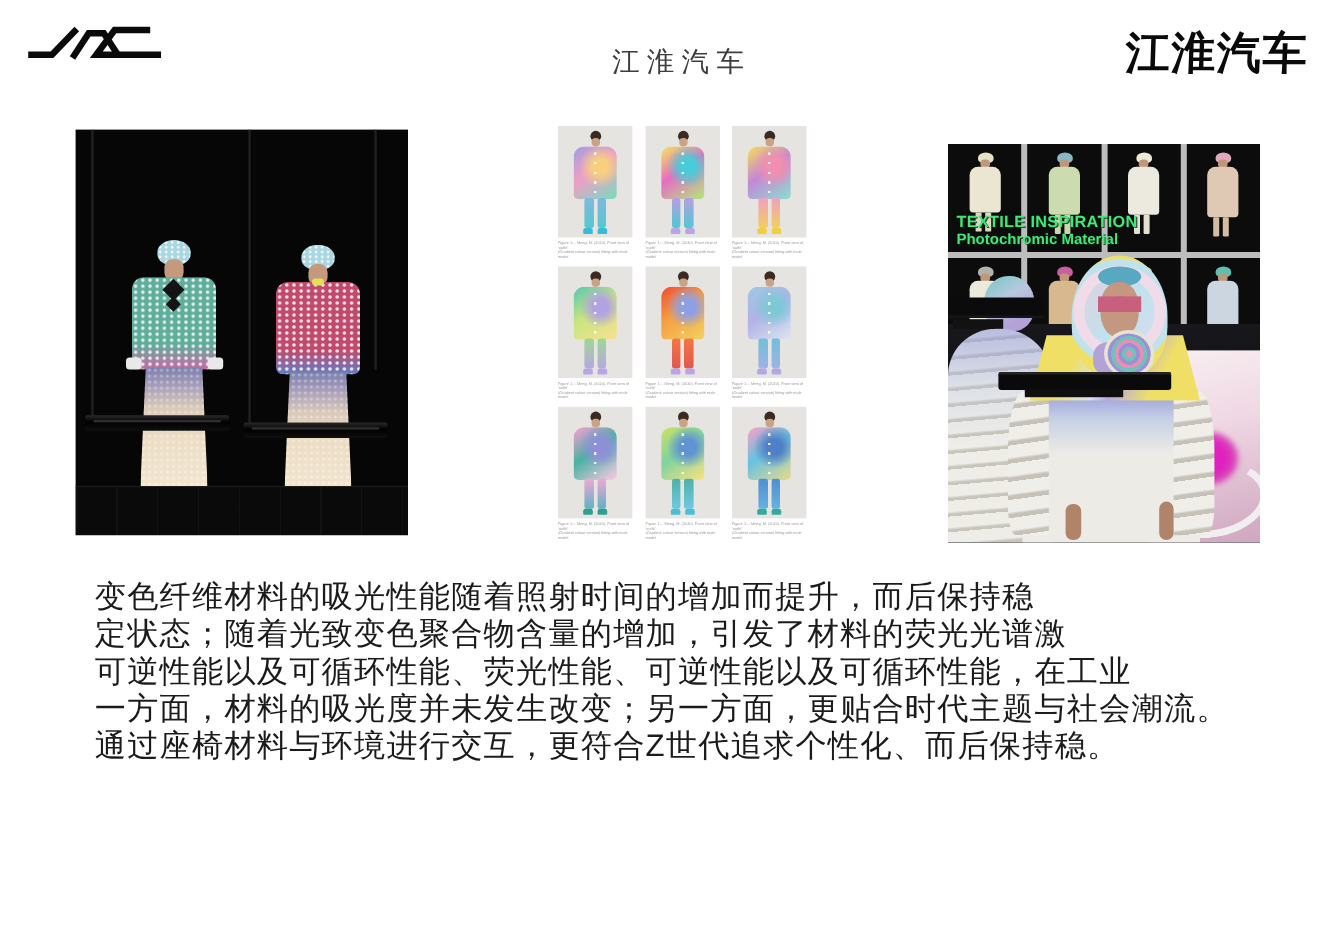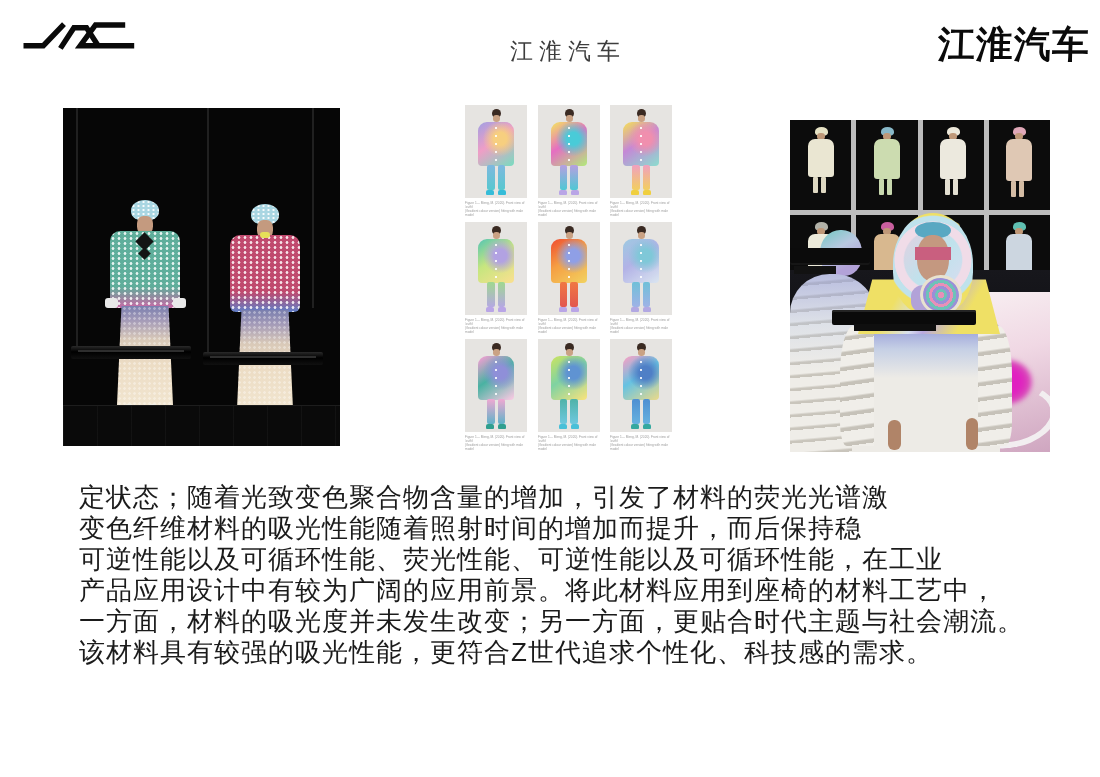--- a/index.html
+++ b/index.html
@@ -411,20 +411,24 @@
           <div class="tcap"></div>
           <div class="tface"></div>
           <div class="tcoat"></div>
           <div class="tlegs">
             <i></i>
             <i></i>
           </div>
         </div>
       </div>
 
+    <div class="ov-title">
+      <div class="ov-l1">TEXTILE INSPIRATION</div>
+      <div class="ov-l2">Photochromic Material</div>
+    </div>
 
     <div class="ovbg"></div>
     <div class="pink-panel">
       <div class="blob"></div>
       <div class="dish"></div>
     </div>
     <div class="left-model">
       <div class="lm-head"></div>
       <div class="lm-body"></div>
     </div>
@@ -442,21 +446,20 @@
       <div class="chest"></div>
       <div class="ruff ruffL"></div>
       <div class="ruff ruffR"></div>
     </div>
     <div class="hand handL"></div>
     <div class="hand handR"></div>
     <div class="barB"></div>
   </div>
 
   <div class="para">
+    <div>变色纤维材料的吸光性能随着照射时间的增加而提升，而后保持稳</div>
     <div>定状态；随着光致变色聚合物含量的增加，引发了材料的荧光光谱激</div>
-    <div>变色纤维材料的吸光性能随着照射时间的增加而提升，而后保持稳</div>
     <div>可逆性能以及可循环性能、荧光性能、可逆性能以及可循环性能，在工业</div>
-    <div>产品应用设计中有较为广阔的应用前景。将此材料应用到座椅的材料工艺中，</div>
     <div>一方面，材料的吸光度并未发生改变；另一方面，更贴合时代主题与社会潮流。</div>
-    <div>该材料具有较强的吸光性能，更符合Z世代追求个性化、科技感的需求。</div>
+    <div>通过座椅材料与环境进行交互，更符合Z世代追求个性化、而后保持稳。</div>
   </div>
 
 </div>
 
 </body></html>

